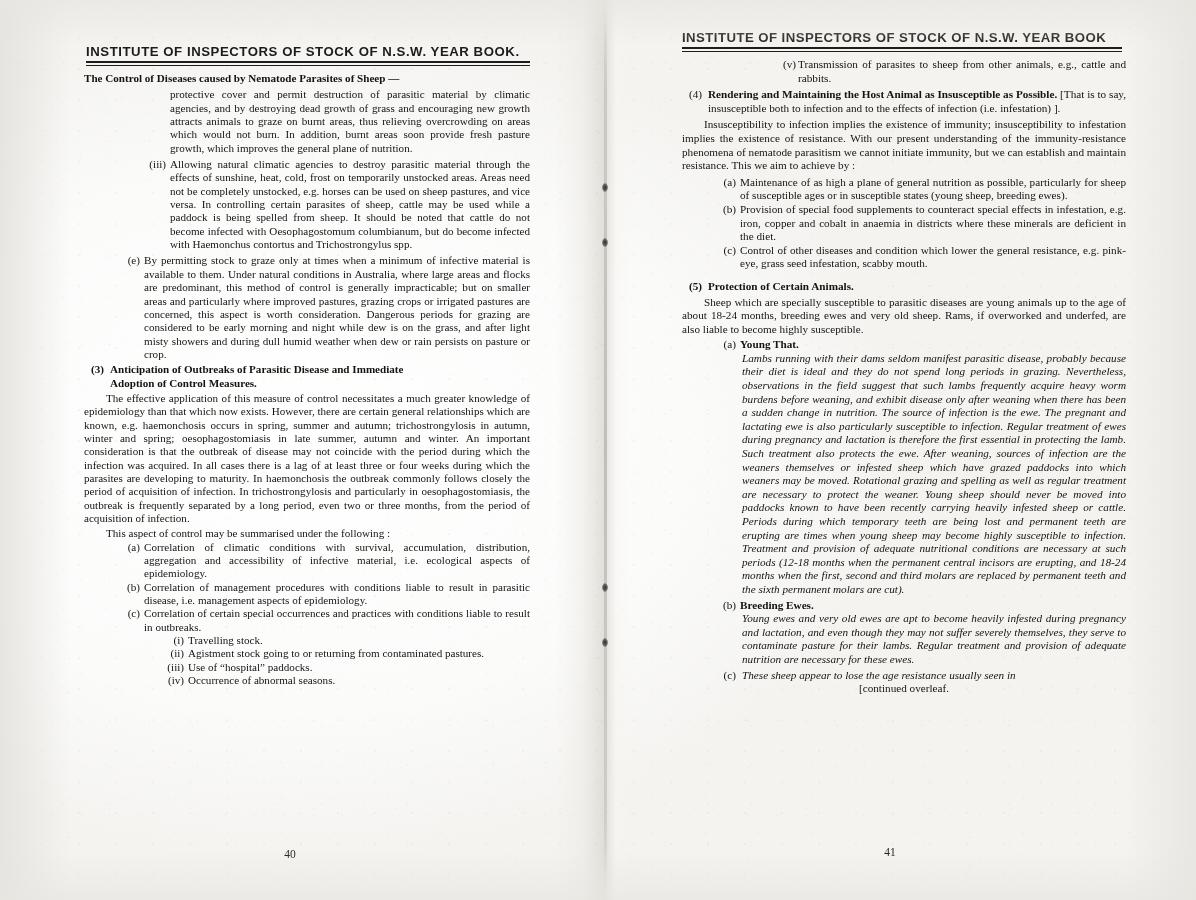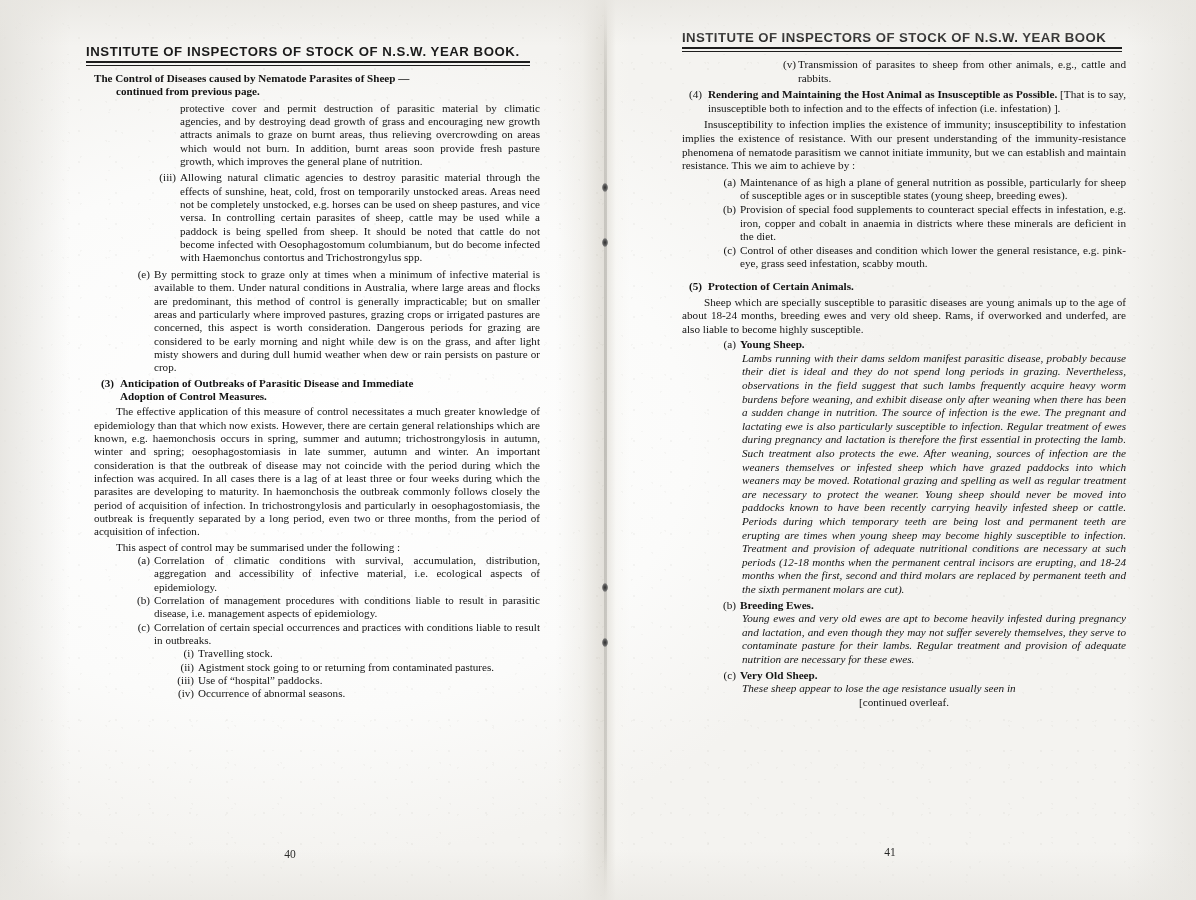--- a/index.html
+++ b/index.html
@@ -80,21 +80,21 @@
   .page-right .head-rule.r2{left:82px;top:51px;width:440px;height:1px;}
 
   .col{
     position:absolute;
     font-size:11.1px;
     line-height:13.35px;
     text-align:justify;
     text-justify:inter-word;
     color:#131313;
   }
-  .page-left .col{left:94px;top:72px;width:446px;}
+  .page-left .col{left:84px;top:72px;width:446px;}
   .page-right .col{left:82px;top:58px;width:444px;}
   .page-right .col{font-size:11.2px;line-height:13.6px;}
 
   p{margin:0;}
   .b{font-weight:bold;}
 
   
   .item{position:relative;display:block;}
   .item > .mk{
     position:absolute;left:0;top:0;text-align:right;
@@ -155,21 +155,20 @@
 
     <div class="running-head">INSTITUTE OF INSPECTORS OF STOCK OF N.S.W. YEAR BOOK.</div>
     <div class="head-rule r1"></div>
     <div class="head-rule r2"></div>
 
     <div class="col">
 
       <p class="b" style="padding-left:0;">
         <span>The Control of Diseases caused by Nematode Parasites of Sheep —</span>
       </p>
-      <p class="b" style="padding-left:22px;">continued from previous page.</p>
 
       <p class="body-deep sp-xs">protective cover and permit destruction of parasitic material by climatic agencies, and by destroying dead growth of grass and encouraging new growth attracts animals to graze on burnt areas, thus relieving overcrowding on areas which would not burn. In addition, burnt areas soon provide fresh pasture growth, which improves the general plane of nutrition.</p>
 
       <div class="item lvl-roman sp-xs">
         <span class="mk">(iii)</span>
         <span class="tx">Allowing natural climatic agencies to destroy parasitic material through the effects of sunshine, heat, cold, frost on temporarily unstocked areas. Areas need not be completely unstocked, e.g. horses can be used on sheep pastures, and vice versa. In controlling certain parasites of sheep, cattle may be used while a paddock is being spelled from sheep. It should be noted that cattle do not become infected with Oesophagostomum columbianum, but do become infected with Haemonchus contortus and Trichostrongylus spp.</span>
       </div>
 
       <div class="item lvl-alpha sp-xs">
         <span class="mk">(e)</span>
@@ -259,33 +258,32 @@
 
       <div class="item lvl-num sp-m b">
         <span class="mk">(5)</span>
         <span class="tx">Protection of Certain Animals.</span>
       </div>
 
       <p class="indent-first sp-s">Sheep which are specially susceptible to parasitic diseases are young animals up to the age of about 18-24 months, breeding ewes and very old sheep. Rams, if overworked and underfed, are also liable to become highly susceptible.</p>
 
       <div class="item lvl-alpha-r sp-s">
         <span class="mk">(a)</span>
-        <span class="tx b">Young Sheep.</span>
+        <span class="tx b">Young That.</span>
       </div>
       <p class="lvl-sub tight">Lambs running with their dams seldom manifest parasitic disease, probably because their diet is ideal and they do not spend long periods in grazing. Nevertheless, observations in the field suggest that such lambs frequently acquire heavy worm burdens before weaning, and exhibit disease only after weaning when there has been a sudden change in nutrition. The source of infection is the ewe. The pregnant and lactating ewe is also particularly susceptible to infection. Regular treatment of ewes during pregnancy and lactation is therefore the first essential in protecting the lamb. Such treatment also protects the ewe. After weaning, sources of infection are the weaners themselves or infested sheep which have grazed paddocks into which weaners may be moved. Rotational grazing and spelling as well as regular treatment are necessary to protect the weaner. Young sheep should never be moved into paddocks known to have been recently carrying heavily infested sheep or cattle. Periods during which temporary teeth are being lost and permanent teeth are erupting are times when young sheep may become highly susceptible to infection. Treatment and provision of adequate nutritional conditions are necessary at such periods (12-18 months when the permanent central incisors are erupting, and 18-24 months when the first, second and third molars are replaced by permanent teeth and the sixth permanent molars are cut).</p>
 
       <div class="item lvl-alpha-r sp-s">
         <span class="mk">(b)</span>
         <span class="tx b">Breeding Ewes.</span>
       </div>
       <p class="lvl-sub tight">Young ewes and very old ewes are apt to become heavily infested during pregnancy and lactation, and even though they may not suffer severely themselves, they serve to contaminate pasture for their lambs. Regular treatment and provision of adequate nutrition are necessary for these ewes.</p>
 
       <div class="item lvl-alpha-r sp-s">
         <span class="mk">(c)</span>
-        <span class="tx b">Very Old Sheep.</span>
       </div>
       <p class="lvl-sub tight">These sheep appear to lose the age resistance usually seen in</p>
 
       <p class="overleaf">[continued overleaf.</p>
 
     </div>
 
     <div class="folio">41</div>
   </div>
 

